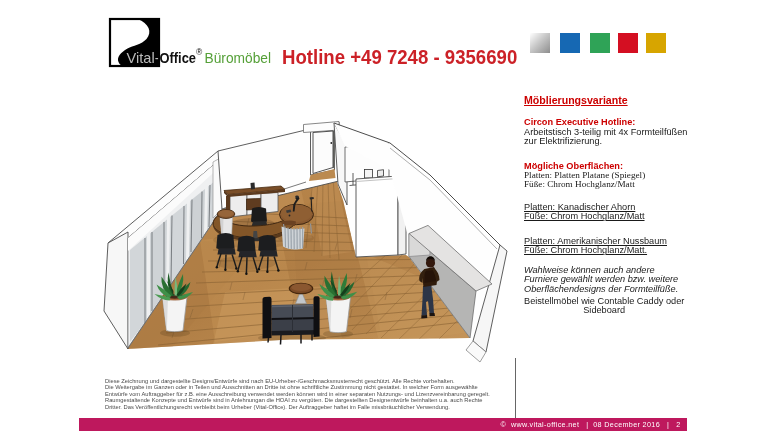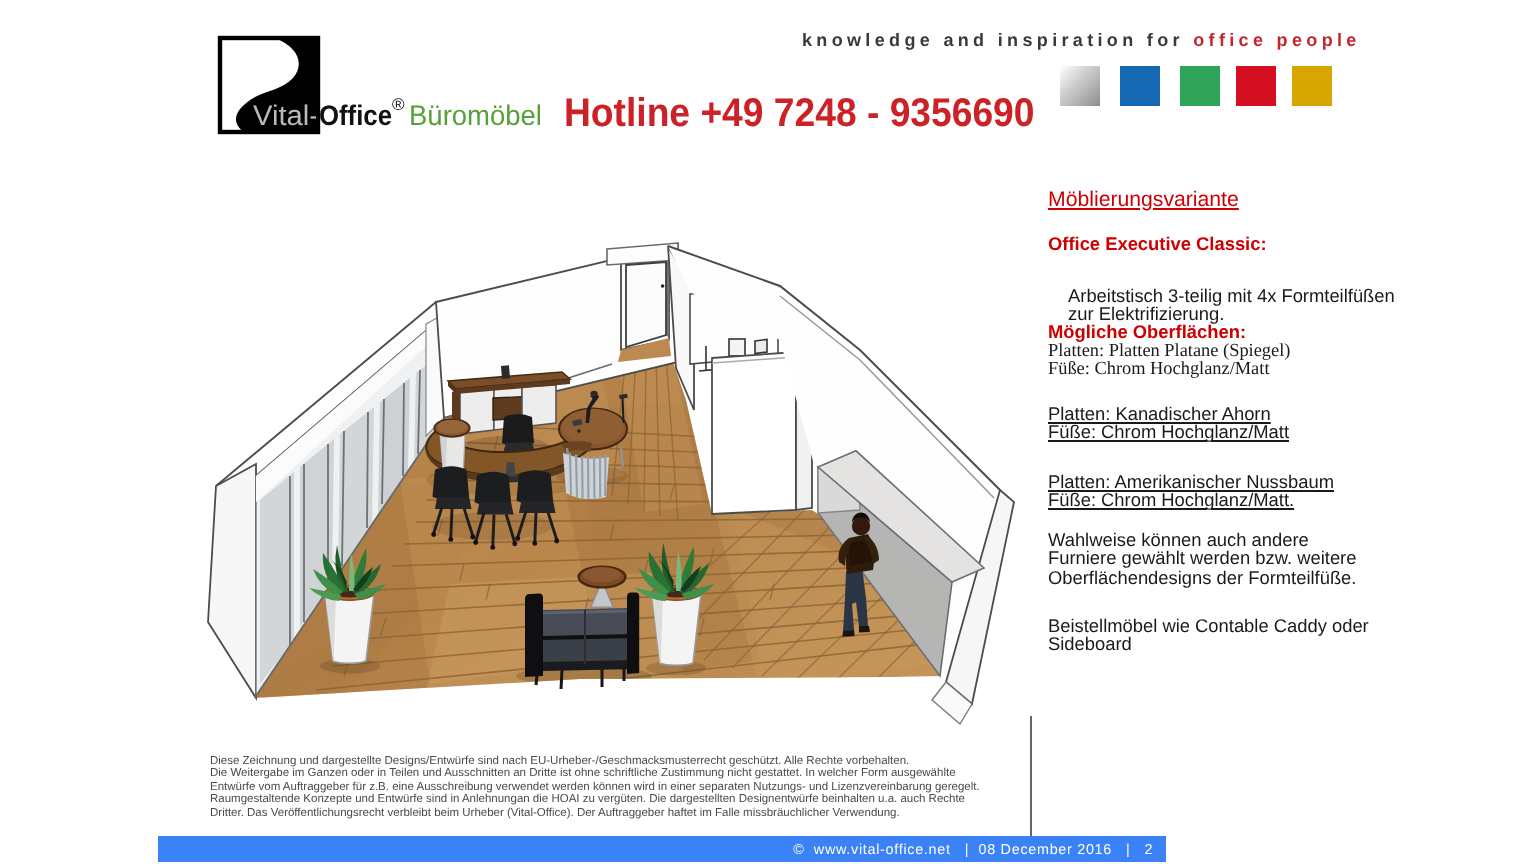--- a/index.html
+++ b/index.html
@@ -407,45 +407,44 @@
           <rect x="110" y="19" width="48" height="47"></rect>
         </clipPath>
     <text x="159.5" y="62.5" fill="#111" font-weight="bold" textLength="36.5" lengthAdjust="spacingAndGlyphs">Office</text>
     <text x="196" y="55" fill="#111" font-size="8.5">®</text>
     <text x="204.5" y="62.5" fill="#55a038" textLength="66.5" lengthAdjust="spacingAndGlyphs">Büromöbel</text>
   </g>
 </svg>
 
 <div class="abs" style="left:282px;top:46px;width:240px;font-size:20px;font-weight:bold;color:#cc2127;white-space:nowrap;transform:scaleX(0.93);transform-origin:0 0;">Hotline +49 7248 - 9356690</div>
 
-<div class="abs" style="left:401px;top:15px;font-size:9px;font-weight:bold;color:#3a3a3a;white-space:nowrap;letter-spacing:2.17px;">knowledge and inspiration for <span style="color:#c1272d;">office people</span></div>
 
 <div class="abs" style="left:530px;top:33px;width:20px;height:20px;background:linear-gradient(135deg,#fff 0%,#c9c9c9 45%,#8d8d8d 100%);"></div>
 <div class="abs" style="left:559.5px;top:33px;width:20px;height:20px;background:#1668b3;"></div>
 <div class="abs" style="left:589.5px;top:33px;width:20px;height:20px;background:#2fa357;"></div>
 <div class="abs" style="left:617.5px;top:33px;width:20px;height:20px;background:#d40f22;"></div>
 <div class="abs" style="left:646px;top:33px;width:20px;height:20px;background:#d7a500;"></div>
 
-<div class="abs" style="left:524px;top:93.5px;font-size:10.6px;font-weight:normal;color:#cc0000;text-decoration:underline;">Möblierungsvariante</div>
+<div class="abs" style="left:524px;top:93.5px;font-size:10.6px;font-weight:bold;color:#cc0000;text-decoration:underline;">Möblierungsvariante</div>
 
 <div class="abs" style="left:524px;top:117.5px;font-size:9.2px;line-height:9.4px;color:#1a1a1a;width:170px;">
-<div class="abs" style="left:0;top:0;color:#cc0000;font-weight:bold;white-space:nowrap;">Office Executive Classic:</div>
-<div class="abs" style="left:0;top:26px;white-space:nowrap;margin-left:10px;">Arbeitstisch 3-teilig mit 4x Formteilfüßen<br>zur Elektrifizierung.</div>
+<div class="abs" style="left:0;top:0;color:#cc0000;font-weight:bold;white-space:nowrap;">Circon Executive Hotline:</div>
+<div class="abs" style="left:0;top:10px;white-space:nowrap;">Arbeitstisch 3-teilig mit 4x Formteilfüßen<br>zur Elektrifizierung.</div>
 <div class="abs" style="left:0;top:44px;color:#cc0000;font-weight:bold;white-space:nowrap;">Mögliche Oberflächen:</div>
 <div class="abs" style="left:0;top:53.5px;white-space:nowrap;font-family:Liberation Serif, serif;">Platten: Platten Platane (Spiegel)<br>Füße: Chrom Hochglanz/Matt</div>
 <div class="abs" style="left:0;top:85.5px;white-space:nowrap;text-decoration:underline;">Platten: Kanadischer Ahorn<br>Füße: Chrom Hochglanz/Matt</div>
 <div class="abs" style="left:0;top:119.5px;white-space:nowrap;text-decoration:underline;">Platten: Amerikanischer Nussbaum<br>Füße: Chrom Hochglanz/Matt.</div>
-<div class="abs" style="left:0;top:148.5px;white-space:nowrap;">Wahlweise können auch andere<br>Furniere gewählt werden bzw. weitere<br>Oberflächendesigns der Formteilfüße.</div>
-<div class="abs" style="left:0;top:191px;white-space:nowrap;">Beistellmöbel wie Contable Caddy oder<br>Sideboard</div>
+<div class="abs" style="left:0;top:148.5px;white-space:nowrap;font-style:italic;">Wahlweise können auch andere<br>Furniere gewählt werden bzw. weitere<br>Oberflächendesigns der Formteilfüße.</div>
+<div class="abs" style="left:0;top:179px;white-space:nowrap;text-align:center;">Beistellmöbel wie Contable Caddy oder<br>Sideboard</div>
 </div>
 
 <div class="abs" style="left:105px;top:377.5px;font-size:5.75px;line-height:6.5px;color:#4a4a4a;width:400px;white-space:nowrap;">
 Diese Zeichnung und dargestellte Designs/Entwürfe sind nach EU-Urheber-/Geschmacksmusterrecht geschützt. Alle Rechte vorbehalten.<br>
 Die Weitergabe im Ganzen oder in Teilen und Ausschnitten an Dritte ist ohne schriftliche Zustimmung nicht gestattet. In welcher Form ausgewählte<br>
 Entwürfe vom Auftraggeber für z.B. eine Ausschreibung verwendet werden können wird in einer separaten Nutzungs- und Lizenzvereinbarung geregelt.<br>
 Raumgestaltende Konzepte und Entwürfe sind in Anlehnungan die HOAI zu vergüten. Die dargestellten Designentwürfe beinhalten u.a. auch Rechte<br>
 Dritter. Das Veröffentlichungsrecht verbleibt beim Urheber (Vital-Office). Der Auftraggeber haftet im Falle missbräuchlicher Verwendung.
 </div>
 
 <div class="abs" style="left:515px;top:358px;width:1px;height:60px;background:#666;"></div>
 
-<div class="abs" style="left:79px;top:418px;width:504px;height:13px;background:#3b82f6;color:#fff;font-size:7.2px;line-height:13px;text-align:right;letter-spacing:0.35px;"><span style="padding-right:4px;">©&nbsp;&nbsp;www.vital-office.net&nbsp;&nbsp;&nbsp;|&nbsp;&nbsp;08 December 2016&nbsp;&nbsp;&nbsp;|&nbsp;&nbsp;&nbsp;2&nbsp;</span></div>
+<div class="abs" style="left:79px;top:418px;width:608px;height:13px;background:#be185d;color:#fff;font-size:7.2px;line-height:13px;text-align:right;letter-spacing:0.35px;"><span style="padding-right:4px;">©&nbsp;&nbsp;www.vital-office.net&nbsp;&nbsp;&nbsp;|&nbsp;&nbsp;08 December 2016&nbsp;&nbsp;&nbsp;|&nbsp;&nbsp;&nbsp;2&nbsp;</span></div>
 </div>
 
 </body></html>

